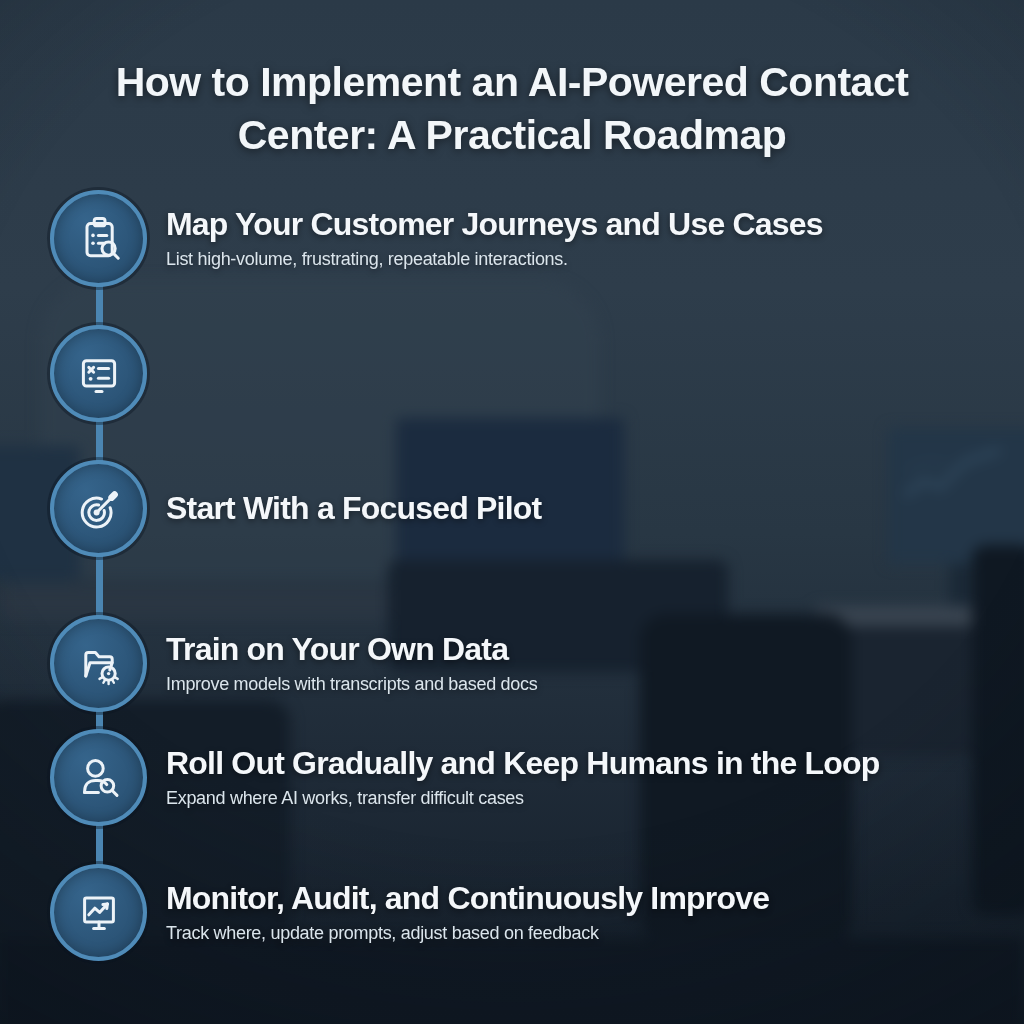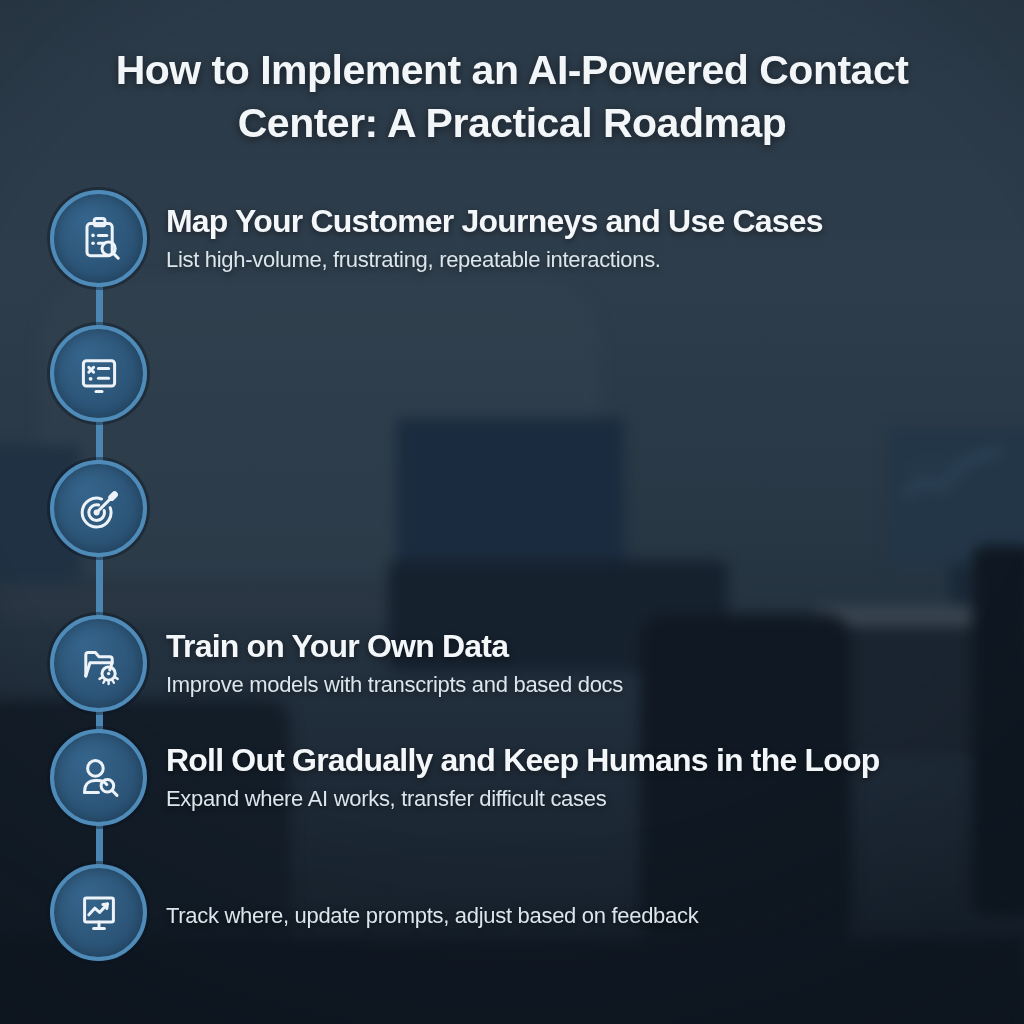--- a/index.html
+++ b/index.html
@@ -26,21 +26,21 @@
   .chair-right{left:972px;top:545px;width:62px;height:370px;background:#0f1822;border-radius:14px;}
   .blob-bottom-left{left:-20px;top:700px;width:310px;height:350px;background:#131d28;border-radius:22px;}
   .bottom-band{left:0;top:938px;width:1024px;height:100px;background:#101924;}
   .scene svg{position:absolute;left:0;top:0;}
   .vignette{
     position:absolute;inset:0;z-index:1;
     background:radial-gradient(120% 100% at 50% 38%,rgba(0,0,0,0) 44%,rgba(6,12,18,.36) 80%,rgba(4,9,14,.55) 100%);
   }
   
   .title{
-    position:absolute;z-index:3;top:44px;left:0;right:0;margin:0 auto;max-width:910px;
+    position:absolute;z-index:3;top:56px;left:0;right:0;margin:0 auto;max-width:910px;
     text-align:center;color:#f2f6f9;font-size:41px;font-weight:700;line-height:1.3;
     letter-spacing:-0.5px;text-shadow:0 2px 8px rgba(0,0,0,.5);
   }
   .connector{
     position:absolute;z-index:2;left:96px;top:238px;width:7px;height:674px;
     background:#4b85b1;border-radius:4px;
   }
   .step{
     position:absolute;z-index:3;left:50px;right:4px;height:97px;
     display:flex;align-items:center;
@@ -55,21 +55,21 @@
   }
   .badge svg{width:60px;height:60px;display:block;}
   .ic{stroke:#edf3f8;stroke-width:5;fill:none;stroke-linecap:round;stroke-linejoin:round;}
   .icf{fill:#edf3f8;stroke:none;}
   .step-text{margin-left:19px;min-width:0;}
   .step-heading{
     color:#f4f7fa;font-size:32px;font-weight:700;letter-spacing:-0.8px;
     white-space:nowrap;line-height:1.12;text-shadow:0 2px 6px rgba(0,0,0,.45);
   }
   .step-subtitle{
-    color:#dbe5ec;font-size:22px;font-weight:400;letter-spacing:-0.3px;margin-top:7px;
+    color:#dbe5ec;font-size:18px;font-weight:400;letter-spacing:-0.3px;margin-top:7px;
     white-space:nowrap;text-shadow:0 2px 6px rgba(0,0,0,.45);
   }
 </style>
 </head>
 <body>
 
 <div class="canvas">
 
   <div class="scene">
     <div class="wall-light"></div>
@@ -141,20 +141,21 @@
           <svg viewBox="0 0 100 100" class="ic">
         <path d="M54.2,33.4 A24,24 0 1 0 68.6,47.8"></path>
         <path d="M49.4,43.4 A13,13 0 1 0 58.6,52.6"></path>
         <circle class="icf" cx="46" cy="56" r="5"></circle>
         <line x1="48" y1="54" x2="68" y2="34"></line>
         <line x1="71" y1="31" x2="76" y2="26" stroke-width="11"></line>
       </svg>
         </span>
     </div>
     <div class="step-text">
+      <div class="step-heading">Start With a Focused Pilot</div>
     </div>
   </div>
 
   <div class="step s4">
     <div class="badge">
       <span>
           <svg viewBox="0 0 100 100" class="ic">
         <path d="M28,70 V35 a4,4 0 0 1 4,-4 h12 l6,7 h18 a4,4 0 0 1 4,4 v5"></path>
         <path d="M28,70 l7,-22 h37 l-4,12"></path>
         <circle cx="66" cy="66" r="11"></circle>
@@ -200,17 +201,18 @@
         <rect x="26" y="25" width="48" height="40" rx="3"></rect>
         <polyline points="33,53 43,42 51,49 64,35"></polyline>
         <line x1="64" y1="35" x2="56.5" y2="36"></line>
         <line x1="64" y1="35" x2="63" y2="42.5"></line>
         <line x1="50" y1="65" x2="50" y2="76"></line>
         <line x1="41" y1="76" x2="59" y2="76"></line>
       </svg>
         </span>
     </div>
     <div class="step-text">
+      <div class="step-heading">Monitor, Audit, and Continuously Improve</div>
       <div class="step-subtitle">Track where, update prompts, adjust based on feedback</div>
     </div>
   </div>
 
 </div>
 
 </body></html>

